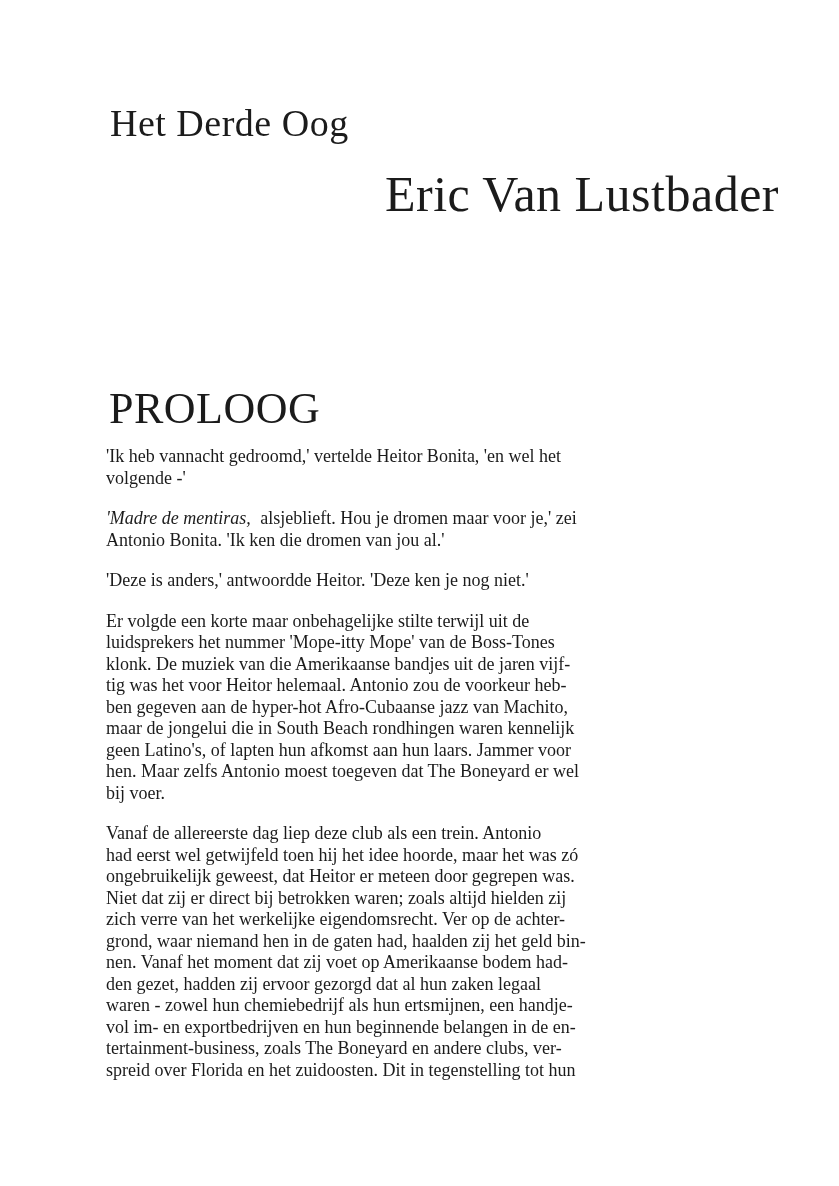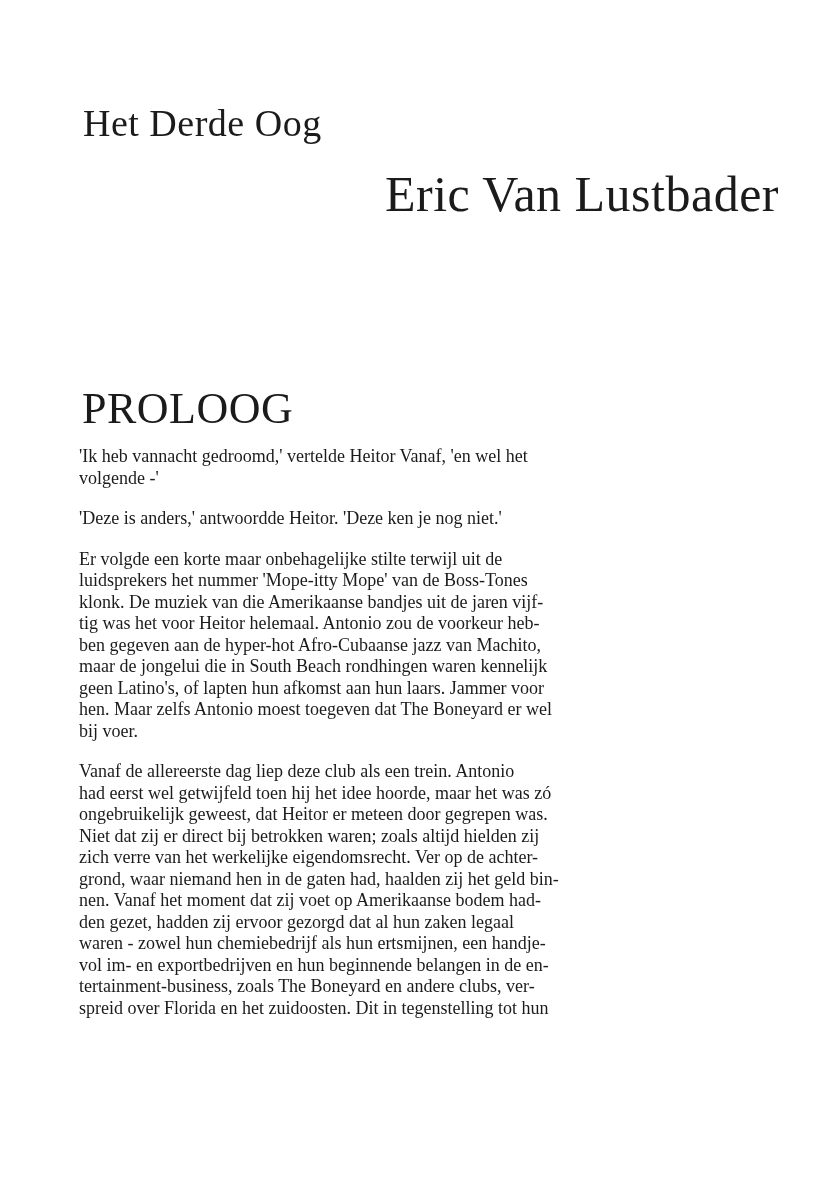--- a/index.html
+++ b/index.html
@@ -9,21 +9,21 @@
   }
   .page {
     position: relative;
     width: 839px;
     height: 1186px;
     background: #ffffff;
     color: #1b1b1b;
     font-family: "Liberation Serif", "DejaVu Serif", serif;
     overflow: hidden;
     box-sizing: border-box;
-    padding-left: 79px;
+    padding-left: 106px;
     padding-right: 60px;
   }
   .book-title {
     margin: 0;
     margin-top: 101px;
     margin-left: 4px;
     font-size: 38px;
     line-height: 45px;
     font-weight: 400;
     letter-spacing: 0.5px;
@@ -72,23 +72,25 @@
 <body>
 
 <div class="page">
 
   <h1 class="book-title">Het Derde Oog</h1>
 
   <h2 class="book-author">Eric Van Lustbader</h2>
 
   <h3 class="chapter-heading">PROLOOG</h3>
 
-  <p class="body-par first">'Ik heb vannacht gedroomd,' vertelde Heitor Vanaf, 'en wel het
+  <p class="body-par first">'Ik heb vannacht gedroomd,' vertelde Heitor Bonita, 'en wel het
 volgende -'</p>
 
+  <p class="body-par"><em class="italic-lead">'Madre de mentiras,</em><span> alsjeblieft. Hou je dromen maar voor je,' zei
+Antonio Bonita. 'Ik ken die dromen van jou al.'</span></p>
 
   <p class="body-par">'Deze is anders,' antwoordde Heitor. 'Deze ken je nog niet.'</p>
 
   <p class="body-par">Er volgde een korte maar onbehagelijke stilte terwijl uit de
 luidsprekers het nummer 'Mope-itty Mope' van de Boss-Tones
 klonk. De muziek van die Amerikaanse bandjes uit de jaren vijf-
 tig was het voor Heitor helemaal. Antonio zou de voorkeur heb-
 ben gegeven aan de hyper-hot Afro-Cubaanse jazz van Machito,
 maar de jongelui die in South Beach rondhingen waren kennelijk
 geen Latino's, of lapten hun afkomst aan hun laars. Jammer voor

